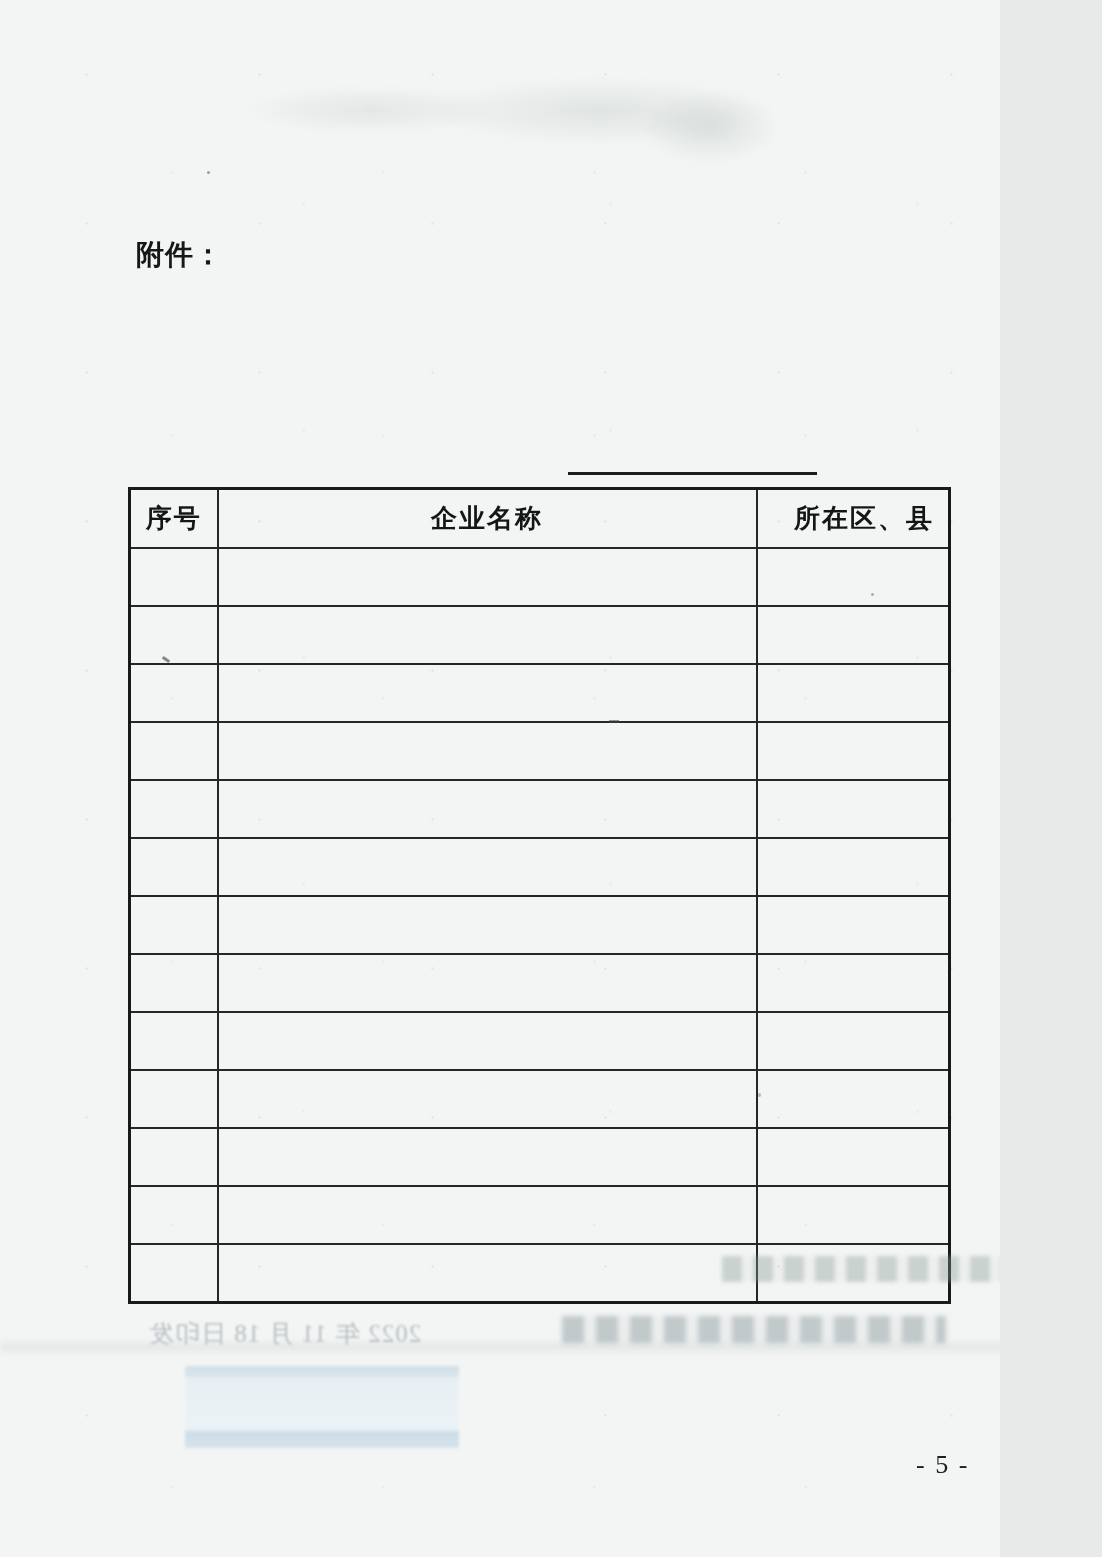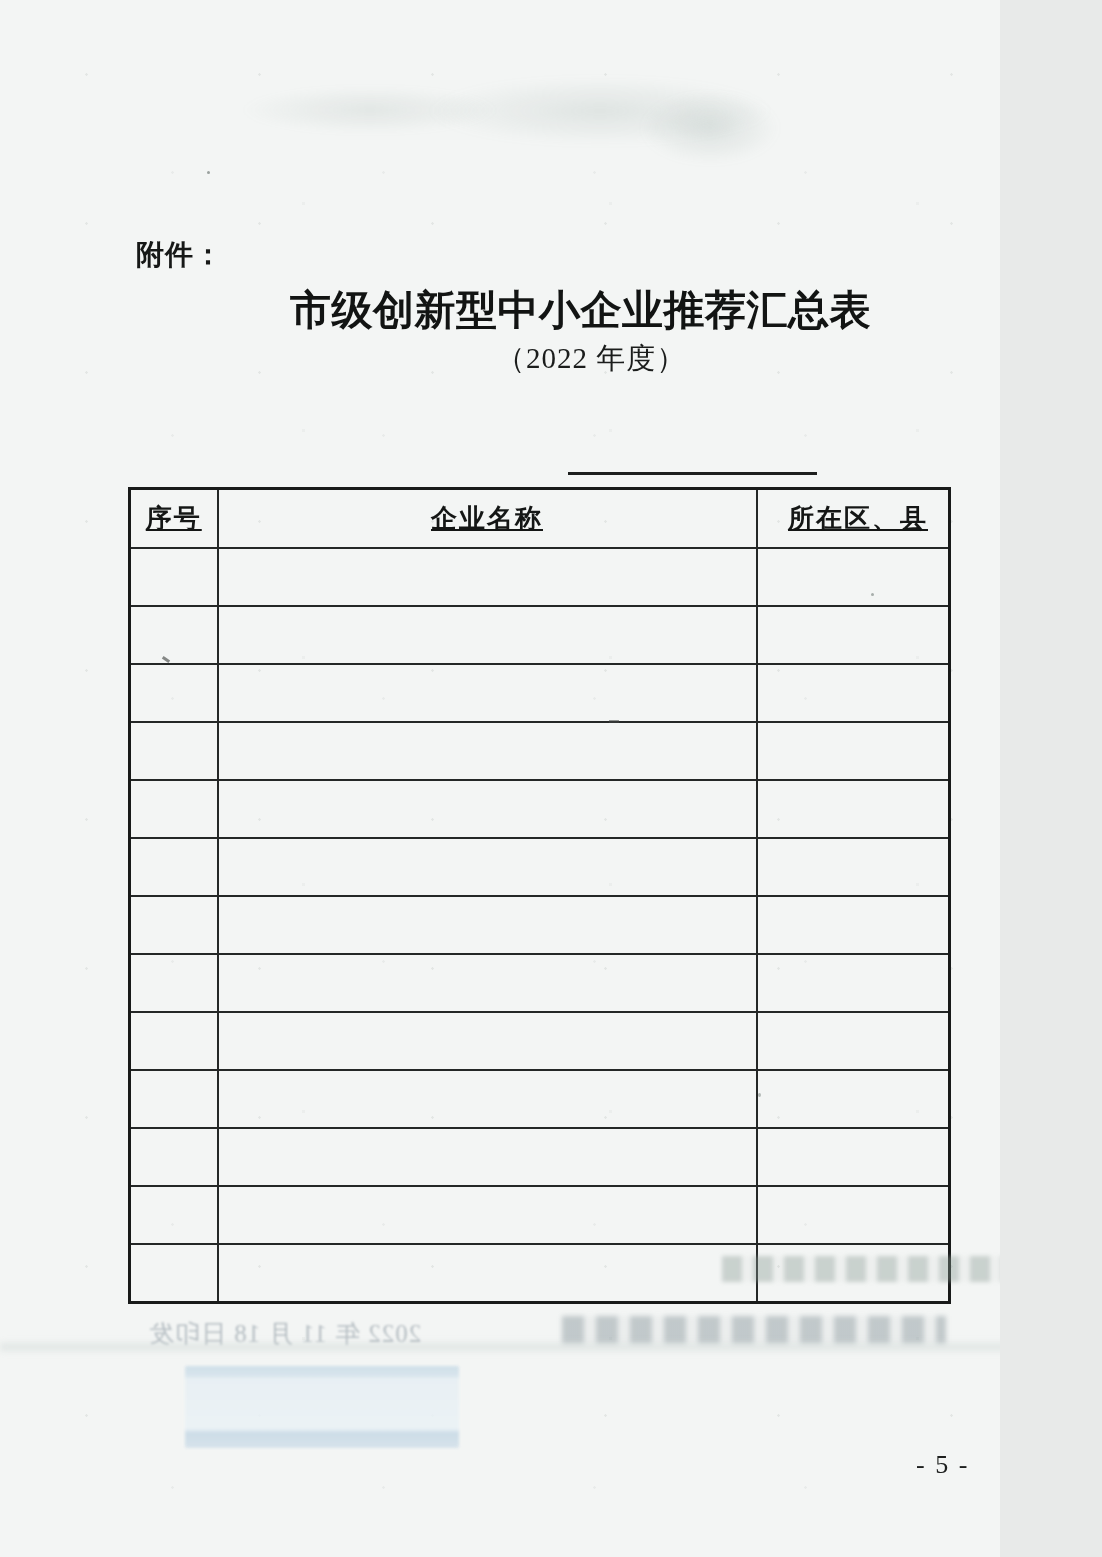--- a/index.html
+++ b/index.html
@@ -35,23 +35,23 @@
   
   table.summary{
     position:absolute;left:128px;top:487px;width:820px;
     border-collapse:collapse;table-layout:fixed;
     border:3px solid #181a19;
   }
   table.summary th, table.summary td{border:2px solid #242726;padding:0;}
   table.summary th{
     height:57px;font-size:26px;font-weight:bold;color:#141615;
     font-family:"Liberation Sans","DejaVu Sans",sans-serif;
-    text-align:center;letter-spacing:2px;text-decoration:underline;
+    text-align:center;letter-spacing:2px;
   }
-  table.summary th.col-district{text-align:right;padding-right:20px;}
+  table.summary th.col-district{text-align:right;padding-right:14px;}
   table.summary td{height:56px;font-size:24px;}
   .page-number{left:916px;top:1450px;font-size:26px;color:#1d1f1e;letter-spacing:2px;white-space:nowrap;}
   
   .bt{pointer-events:none;}
   .bt-top-1{left:240px;top:86px;width:260px;height:48px;
     background:radial-gradient(ellipse at center, rgba(125,145,138,.14), rgba(125,145,138,0) 70%);
     filter:blur(3px);}
   .bt-top-2{left:430px;top:78px;width:340px;height:66px;
     background:radial-gradient(ellipse at center, rgba(120,142,136,.16), rgba(120,142,136,0) 72%);
     filter:blur(4px);}
@@ -81,22 +81,20 @@
 </head>
 <body>
 
 <div class="page">
 
   <div class="abs bt bt-top-1"></div>
   <div class="abs bt bt-top-2"></div>
   <div class="abs bt bt-top-3"></div>
 
   <div class="abs attachment">附件：</div>
-  <h1 class="abs doc-title">市级创新型中小企业推荐汇总表</h1>
-  <div class="abs doc-subtitle">（2022 年度）</div>
 
   <div class="abs sig-underline"></div>
 
   <table class="summary">
     <colgroup>
       <col style="width:88px">
       <col style="width:539px">
       <col style="width:193px">
     </colgroup>
     <thead>

